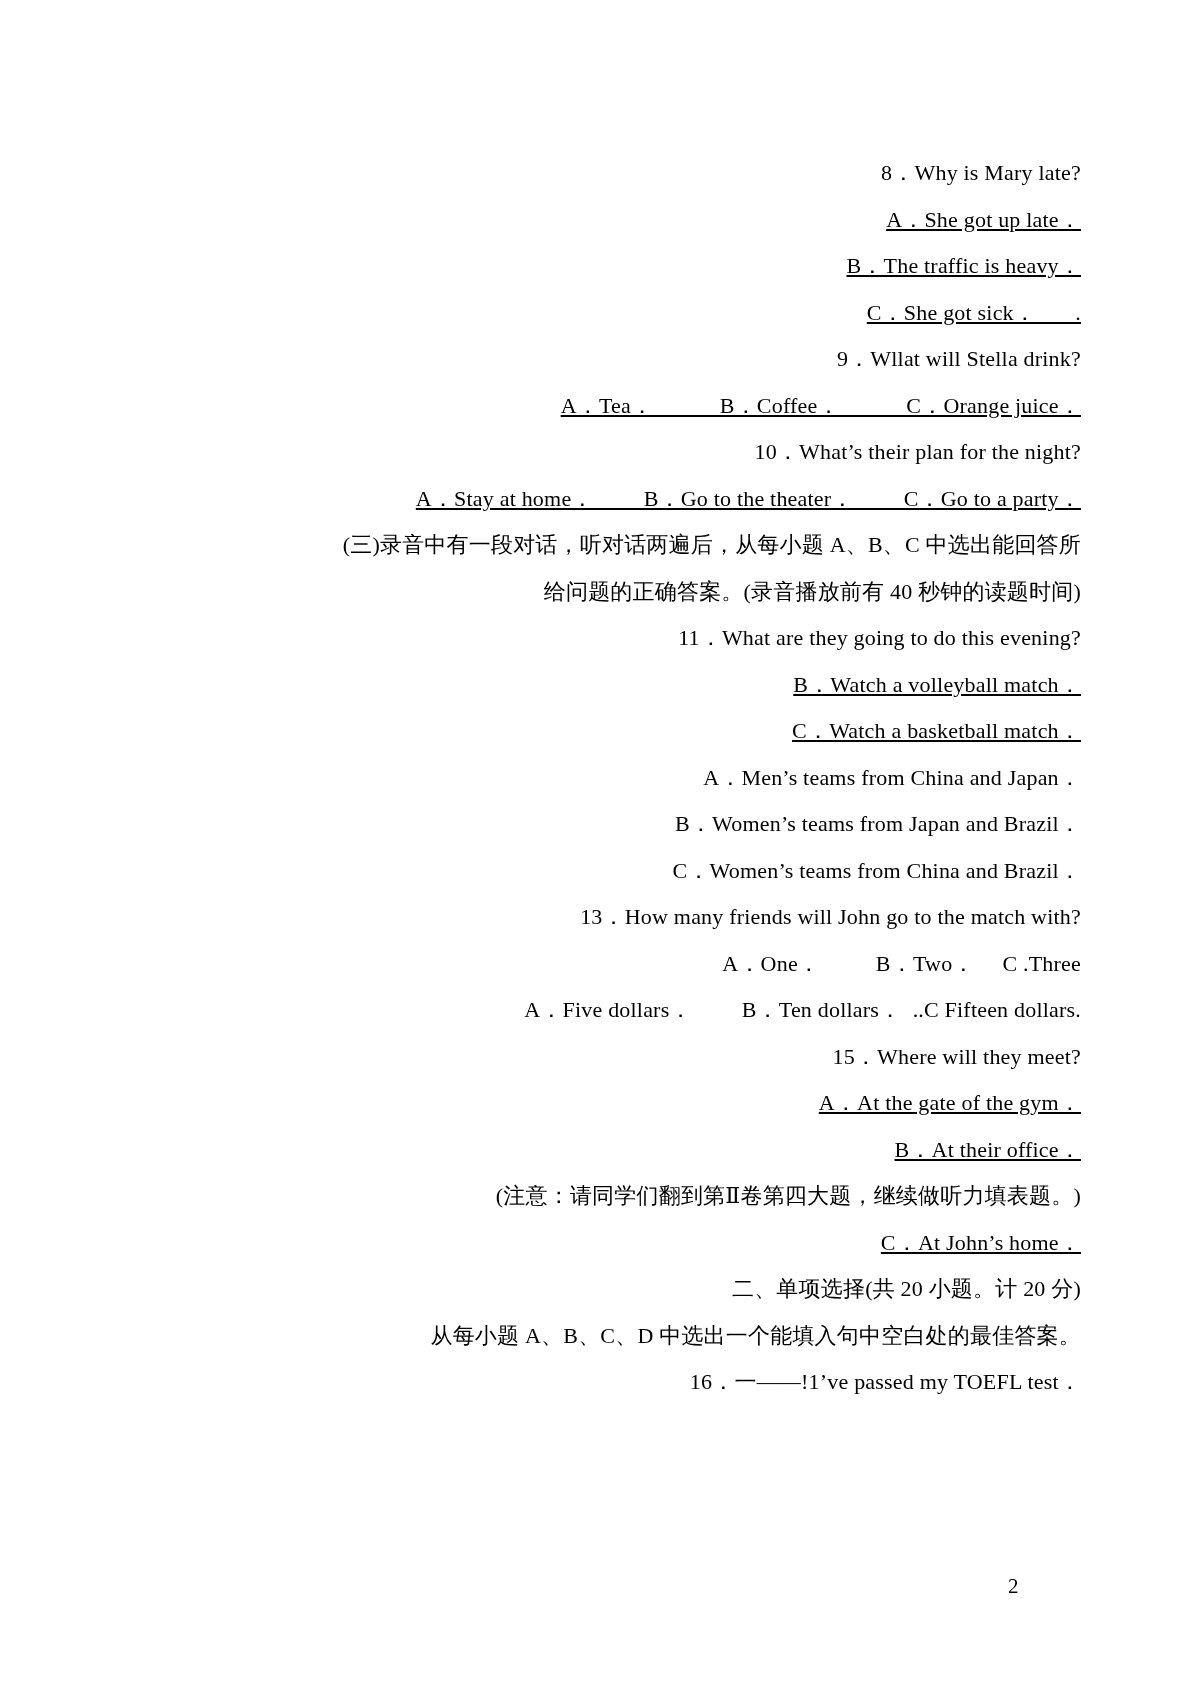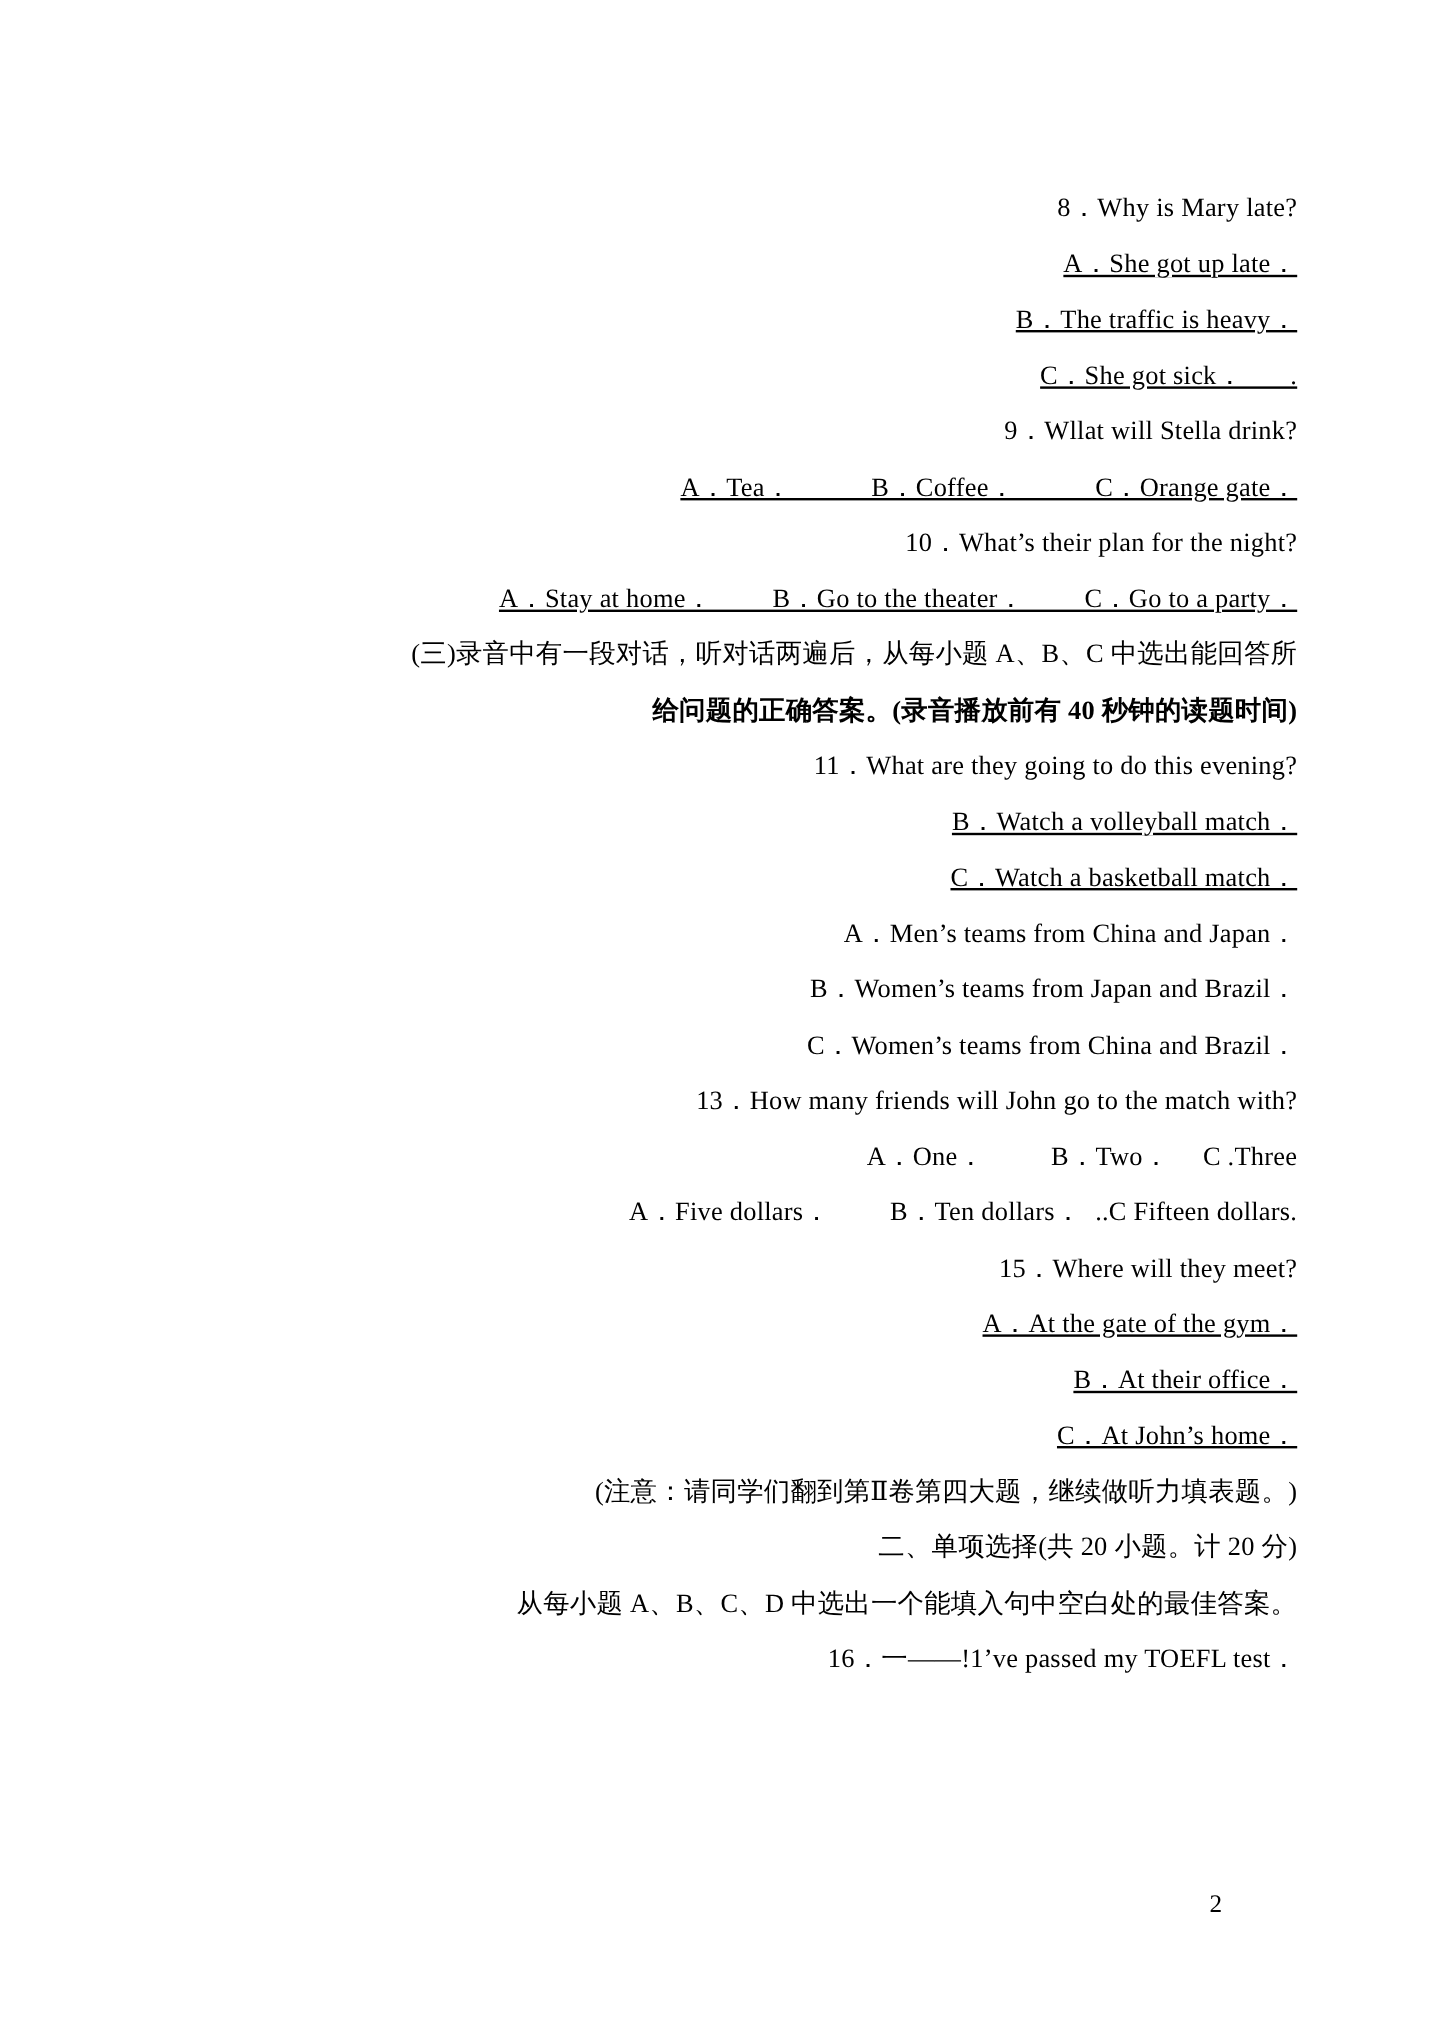--- a/index.html
+++ b/index.html
@@ -22,57 +22,57 @@
     white-space:pre;
     font-size:22px;
     line-height:46.5px;
     height:46.5px;
     letter-spacing:0.2px;
   }
   .ind-q  {padding-left:4px;}
   .ind-o1 {padding-left:27px;text-decoration:underline;}
   .ind-o2 {padding-left:52px;}
   .ind-p1 {padding-left:22px;}
-  .ind-p0 {padding-left:0;font-weight:bold;}
+  .ind-p0 {padding-left:0;}
   .ind-n1 {padding-left:25px;}
   .ind-i1 {padding-left:51px;}
   .pagenum{
     position:absolute;
     left:1008px;top:1563px;
     font-size:21px;
     line-height:46.5px;
   }
 </style>
 </head>
 <body>
 
 <div class="page">
   <div class="doc">
       <div class="line ind-q">8．Why is Mary late?</div>
       <div class="line ind-o1">A．She got up late．</div>
       <div class="line ind-o1">B．The traffic is heavy．</div>
       <div class="line ind-o1">C．She got sick．　   .</div>
       <div class="line ind-q">9．Wllat will Stella drink?</div>
-      <div class="line ind-o1">A．Tea．　　　B．Coffee．　　　C．Orange gate．</div>
+      <div class="line ind-o1">A．Tea．　　　B．Coffee．　　　C．Orange juice．</div>
       <div class="line ind-q">10．What’s their plan for the night?</div>
       <div class="line ind-o1">A．Stay at home．　　 B．Go to the theater．　　 C．Go to a party．</div>
       <div class="line ind-p1">(三)录音中有一段对话，听对话两遍后，从每小题 A、B、C 中选出能回答所</div>
       <div class="line ind-p0">给问题的正确答案。(录音播放前有 40 秒钟的读题时间)</div>
       <div class="line ind-q">11．What are they going to do this evening?</div>
       <div class="line ind-o1">B．Watch a volleyball match．</div>
       <div class="line ind-o1">C．Watch a basketball match．</div>
       <div class="line ind-o2">A．Men’s teams from China and Japan．</div>
       <div class="line ind-o2">B．Women’s teams from Japan and Brazil．</div>
       <div class="line ind-o2">C．Women’s teams from China and Brazil．</div>
       <div class="line ind-q">13．How many friends will John go to the match with?</div>
       <div class="line ind-o2">A．One．　　  B．Two．　 C .Three</div>
       <div class="line ind-o2">A．Five dollars．　　 B．Ten dollars．  ..C Fifteen dollars.</div>
       <div class="line ind-q">15．Where will they meet?</div>
       <div class="line ind-o1">A．At the gate of the gym．</div>
       <div class="line ind-o1">B．At their office．</div>
+      <div class="line ind-n1">(注意：请同学们翻到第Ⅱ卷第四大题，继续做听力填表题。)</div>
       <div class="line ind-o1">C．At John’s home．</div>
-      <div class="line ind-n1">(注意：请同学们翻到第Ⅱ卷第四大题，继续做听力填表题。)</div>
       <div class="line ind-q">二、单项选择(共 20 小题。计 20 分)</div>
       <div class="line ind-i1">从每小题 A、B、C、D 中选出一个能填入句中空白处的最佳答案。</div>
       <div class="line ind-q">16．一——!1’ve passed my TOEFL test．</div>
     </div>
   <div class="pagenum">2</div>
 </div>
 
 </body></html>

